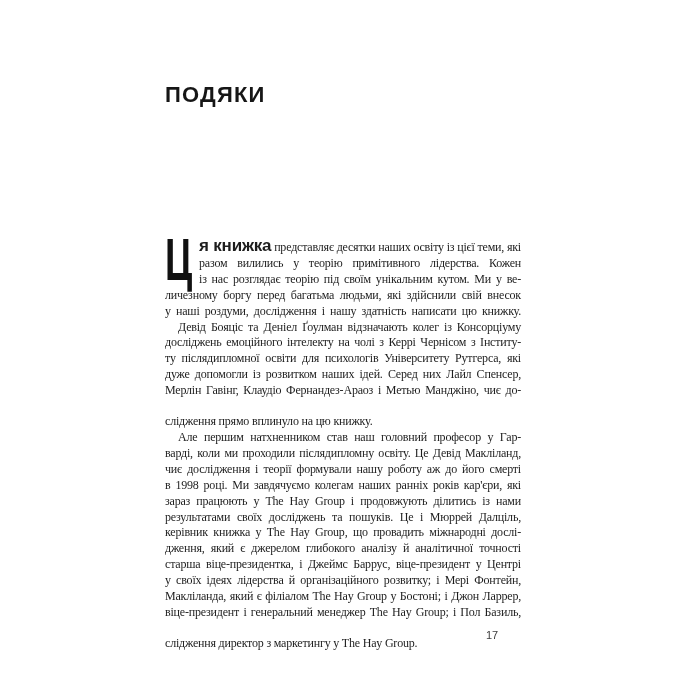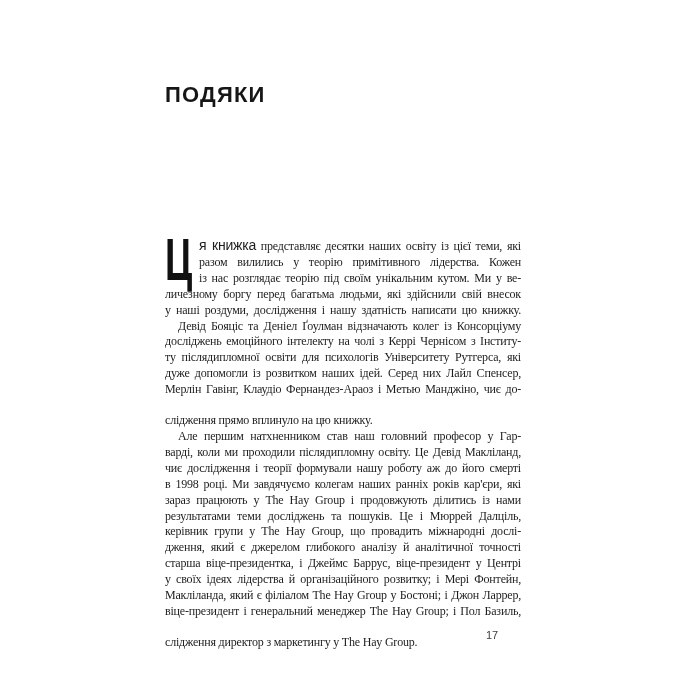--- a/index.html
+++ b/index.html
@@ -6,21 +6,21 @@
   .page{position:relative;width:700px;height:700px;background:#ffffff;overflow:hidden;
         font-family:"Liberation Serif",serif;}
   .title{position:absolute;left:165px;top:84px;margin:0;
          font-family:"Liberation Sans",sans-serif;font-weight:bold;
          font-size:22px;line-height:22px;letter-spacing:1.2px;color:#161616;}
   .tb{position:absolute;left:165px;top:238px;width:356px;color:#1d1d1d;
       font-size:12px;line-height:15.9px;letter-spacing:-0.2px;}
   .ln{text-align:justify;text-align-last:justify;white-space:normal;}
   .ln.end{text-align:left;text-align-last:left;margin-top:15px;}
   .ln.ind{text-indent:13px;}
-  .ln b{font-family:"Liberation Sans",sans-serif;font-weight:normal;font-size:14px;}
+  .ln b{font-family:"Liberation Sans",sans-serif;font-weight:bold;font-size:17px;}
   .dropcap{float:left;width:34px;height:46px;
            font-family:"Liberation Sans",sans-serif;font-weight:bold;
            font-size:60px;line-height:43px;color:#111;
            transform:scaleX(0.62);transform-origin:0 0;}
   .folio{position:absolute;left:477px;top:629px;width:30px;text-align:center;
          font-family:"Liberation Sans",sans-serif;font-size:11px;color:#3c3c3c;}
 </style>
 </head>
 <body>
 
@@ -40,22 +40,22 @@
     <div class="ln">досліджень емоційного інтелекту на чолі з Керрі Чернісом з Інститу-</div>
     <div class="ln">ту післядипломної освіти для психологів Університету Рутгерса, які</div>
     <div class="ln">дуже допомогли із розвитком наших ідей. Серед них Лайл Спенсер,</div>
     <div class="ln">Мерлін Гавінг, Клаудіо Фернандез-Араоз і Метью Манджіно, чиє до-</div>
     <div class="ln end">слідження прямо вплинуло на цю книжку.</div>
     <div class="ln ind">Але першим натхненником став наш головний професор у Гар-</div>
     <div class="ln">варді, коли ми проходили післядипломну освіту. Це Девід Макліланд,</div>
     <div class="ln">чиє дослідження і теорії формували нашу роботу аж до його смерті</div>
     <div class="ln">в 1998 році. Ми завдячуємо колегам наших ранніх років кар'єри, які</div>
     <div class="ln">зараз працюють у The Hay Group і продовжують ділитись із нами</div>
-    <div class="ln">результатами теми досліджень та пошуків. Це і Мюррей Далціль,</div>
-    <div class="ln">керівник групи у The Hay Group, що провадить міжнародні дослі-</div>
+    <div class="ln">результатами своїх досліджень та пошуків. Це і Мюррей Далціль,</div>
+    <div class="ln">керівник книжка у The Hay Group, що провадить міжнародні дослі-</div>
     <div class="ln">дження, який є джерелом глибокого аналізу й аналітичної точності</div>
     <div class="ln">старша віце-президентка, і Джеймс Баррус, віце-президент у Центрі</div>
     <div class="ln">у своїх ідеях лідерства й організаційного розвитку; і Мері Фонтейн,</div>
     <div class="ln">Макліланда, який є філіалом The Hay Group у Бостоні; і Джон Ларрер,</div>
     <div class="ln">віце-президент і генеральний менеджер The Hay Group; і Пол Базиль,</div>
     <div class="ln end">слідження директор з маркетингу у The Hay Group.</div>
   </div>
 
   <div class="folio">17</div>
 

